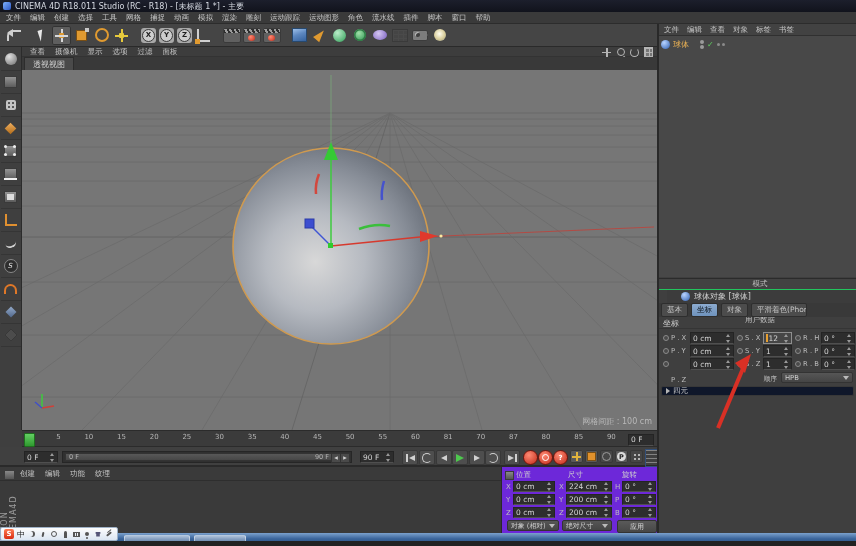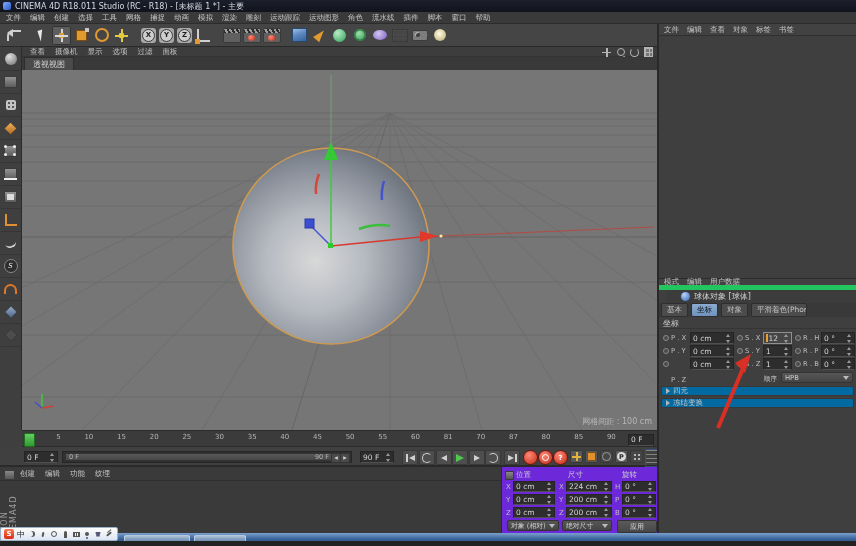--- a/index.html
+++ b/index.html
@@ -158,38 +158,38 @@
   .om-menu .mi,.am-menu .mi{font-size:7.5px;color:#c2c2c2;white-space:nowrap;}
   .om-tree{position:absolute;left:0;top:12px;width:100%;height:241px;background:#484848;}
   .om-row{position:absolute;left:2px;top:2px;height:12px;display:flex;align-items:center;gap:3px;}
   .om-sph{width:9px;height:9px;border-radius:50%;background:radial-gradient(circle at 35% 30%,#b8d4ff,#2f5fb0);}
   .om-name{font-size:8px;color:#e8b054;}
   .vis-dots{display:flex;flex-direction:column;gap:1px;margin-left:8px;}
   .vis-dots i{width:4px;height:4px;border-radius:50%;background:#9a9a9a;}
   .om-check{color:#5fd05f;font-size:8px;}
   .om-minidots{display:flex;gap:2px;}
   .om-minidots i{width:3px;height:3px;border-radius:50%;background:#8a8a8a;}
-  .am-menu{position:absolute;left:0;top:254px;width:100%;height:12px;background:#424242;border-top:1px solid #2b2b2b;border-bottom:5px solid #22c55e;
-           display:flex;align-items:center;gap:8px;padding-left:5px;box-sizing:border-box;}
+  .am-menu{position:absolute;left:0;top:254px;width:100%;height:12px;background:#424242;border-top:1px solid #2b2b2b;border-bottom:1px solid #22c55e;
+           display:flex;align-items:center;gap:8px;padding-left:5px;box-sizing:border-box;flex-direction:column;}
   .am-title{position:absolute;left:8px;top:266px;width:100%;height:13px;background:#3c3c3c;display:flex;align-items:center;gap:4px;padding-left:14px;box-sizing:border-box;}
   .am-title span{font-size:8px;color:#d2d2d2;}
   .am-tabs{position:absolute;left:0;top:279px;width:100%;height:14px;background:#393939;display:flex;align-items:center;gap:3px;padding-left:2px;box-sizing:border-box;}
   .amtab{height:12px;padding:0 5px;background:#4c4c4c;border:1px solid #2e2e2e;border-radius:2px;font-size:7.5px;color:#c6c6c6;
          display:flex;align-items:center;white-space:nowrap;overflow:hidden;}
   .amtab.active{background:linear-gradient(#8cabd0,#6f93bd);color:#101820;}
   .amtab.last{max-width:44px;}
   .am-section{position:absolute;left:0;top:294px;width:100%;height:11px;display:flex;align-items:center;padding-left:4px;box-sizing:border-box;
               font-size:8px;color:#cdcdcd;border-bottom:1px solid #353535;}
   .am-row{position:absolute;left:0;width:199px;height:12px;}
   .fdot{position:absolute;top:3px;width:6px;height:6px;border-radius:50%;border:1px solid #8a8a8a;background:#4a4a4a;box-sizing:border-box;}
   .flab{position:absolute;top:2px;font-size:6.8px;color:#bdbdbd;white-space:nowrap;}
   .ffield{position:absolute;top:0;}
   .f-edit{background:#464646;border-color:#8f8f8f;}
   .caret{width:1.5px;height:8px;background:#e8a030;margin-right:1px;}
-  .collapsed{position:absolute;left:2px;width:193px;height:10px;background:#0369a1;border:1px solid #383838;border-radius:2px;
+  .collapsed{position:absolute;left:2px;width:193px;height:10px;background:#0f172a;border:1px solid #383838;border-radius:2px;
              display:flex;align-items:center;gap:3px;padding-left:4px;box-sizing:border-box;font-size:7.5px;color:#c6c6c6;}
   .tri{width:0;height:0;border-top:3px solid transparent;border-bottom:3px solid transparent;border-left:4px solid #b5b5b5;}
 
   
   .watermark{left:0;top:450px;width:20px;height:96px;display:flex;z-index:5;pointer-events:none;}
   .watermark span{writing-mode:vertical-rl;transform:rotate(180deg);font-size:8px;letter-spacing:1px;color:rgba(235,235,235,.55);line-height:9px;}
   .taskbar{left:0;top:533px;width:856px;height:13px;background:linear-gradient(#7ba1cd,#3a649a 45%,#274e79);z-index:4;}
   .tkbtn{position:absolute;top:2px;height:9px;border-radius:2px;background:linear-gradient(rgba(255,255,255,.5),rgba(255,255,255,.15));border:1px solid rgba(255,255,255,.45);}
   .imebar{left:0;top:527px;width:118px;height:14px;background:linear-gradient(#fdfdfd,#dce6f2);border:1px solid #9fb2c8;border-radius:2px;
           display:flex;align-items:center;gap:3px;padding:0 3px;box-sizing:border-box;z-index:6;}
@@ -665,20 +665,35 @@
   <div class="abs rightpanel">
     <div class="om-menu">
 
     <span class="mi">文件</span>
         <span class="mi">编辑</span>
         <span class="mi">查看</span>
         <span class="mi">对象</span>
         <span class="mi">标签</span>
         <span class="mi">书签</span>
       </div>
+    <div class="om-tree">
+      <div class="om-row">
+        <i class="om-sph"></i>
+        <span class="om-name">球体</span>
+        <span class="vis-dots">
+            <i></i>
+            <i></i>
+          </span>
+        <span class="om-check">✓</span>
+        <span class="om-minidots">
+            <i></i>
+            <i></i>
+          </span>
+      </div>
+    </div>
 
     <div class="am-menu">
 
     <span class="mi">模式</span>
         <span class="mi">编辑</span>
         <span class="mi">用户数据</span>
       </div>
     <div class="am-title">
       <i class="om-sph"></i>
       <span>球体对象 [球体]</span>
@@ -787,24 +802,20 @@
       <span class="ddl" style="left:122px;top:0;width:72px;">
         <span>HPB</span>
           <i class="dda"></i>
       </span>
     </div>
 
     <div class="collapsed" style="top:362px;">
       <i class="tri"></i>
       <span>四元</span>
     </div>
-    <div class="collapsed" style="top:374px;">
-      <i class="tri"></i>
-      <span>冻结变换</span>
-    </div>
 
     <svg class="abs" style="left:0;top:254px;pointer-events:none;" width="199" height="160" viewBox="0 0 199 160">
       <line x1="59" y1="150" x2="85" y2="88" stroke="#d93025" stroke-width="4"></line>
       <polygon points="92,76 76,85 86,95" fill="#d93025"></polygon>
     </svg>
   </div>
 
   <div class="abs watermark">
     <span>MAXON</span>
     <span>CINEMA4D</span>

